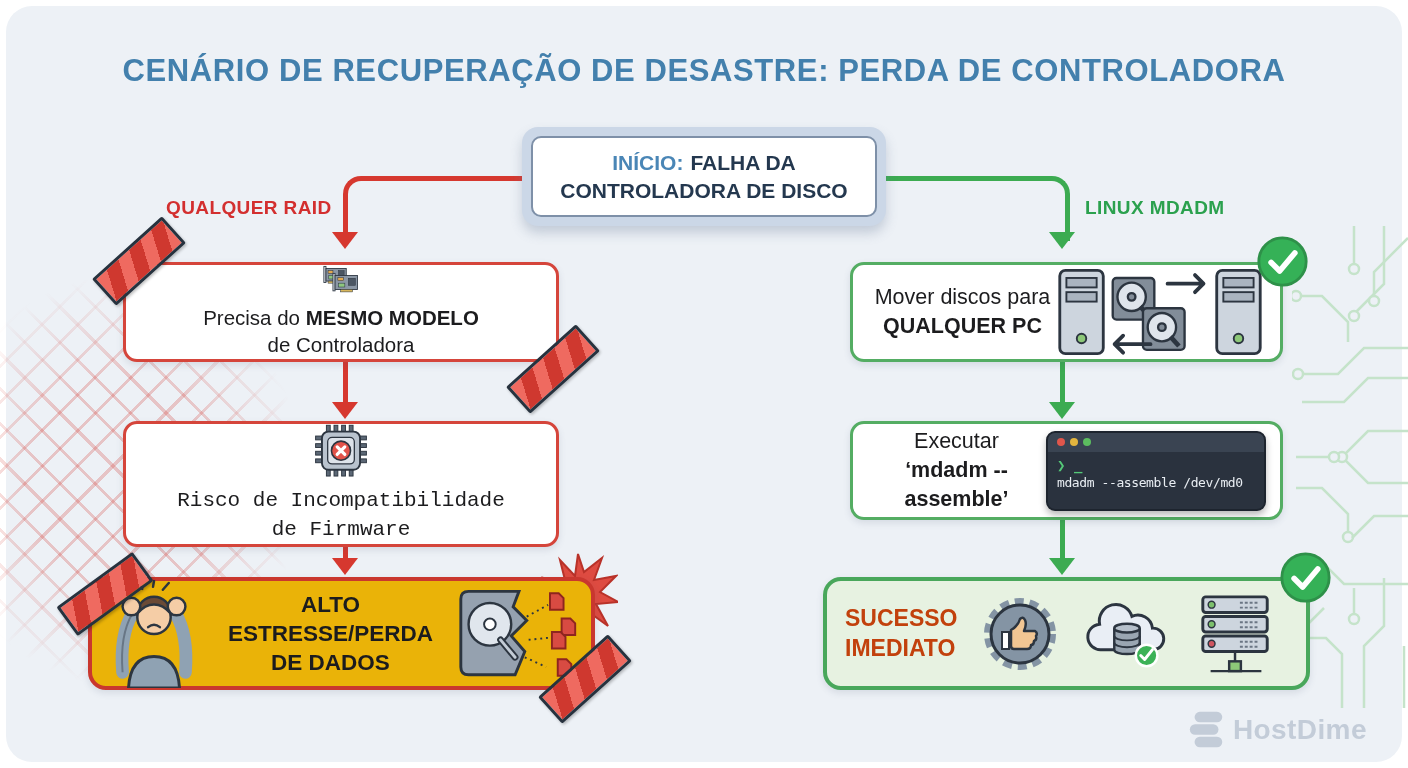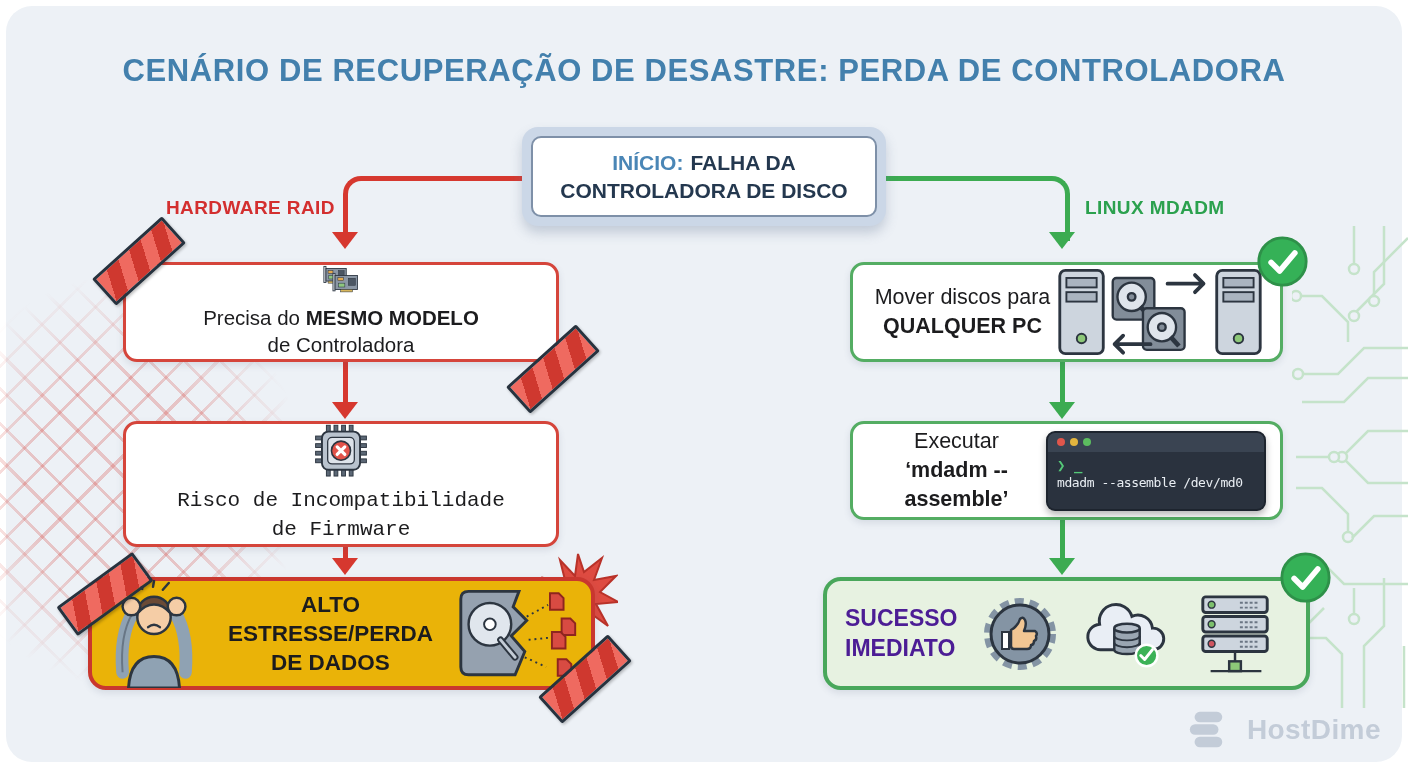--- a/index.html
+++ b/index.html
@@ -55,21 +55,21 @@
   .box-l3{left:88px;top:577px;width:507px;height:113px;background:#eab308;border:4px solid #c9372e;
     border-radius:18px;padding:0 10px;box-sizing:border-box;}
   .box-r1{left:850px;top:262px;width:433px;height:100px;padding:0 16px;box-sizing:border-box;}
   .box-r2{left:850px;top:421px;width:433px;height:99px;padding:0 14px;box-sizing:border-box;}
   .box-r3{left:823px;top:577px;width:487px;height:113px;background:#e7f2e1;border:4px solid #49a75b;
     border-radius:18px;padding:0 18px;gap:8px;box-sizing:border-box;}
 
   .step-text{flex:1;text-align:center;font-size:20.5px;color:#1c1c1e;line-height:1.35;}
   .step-text .b{font-weight:800;}
   .big-text{font-size:22.5px;font-weight:800;color:#1c1c1e;line-height:1.3;text-align:center;flex:1;}
-  .r3-text{font-size:23px;font-weight:800;color:#4c1d95;line-height:1.3;text-align:left;margin-right:6px;}
+  .r3-text{font-size:23px;font-weight:800;color:#c2410c;line-height:1.3;text-align:left;margin-right:6px;}
   .r3-icons{flex:1;display:flex;align-items:center;justify-content:space-around;}
 
   
   .terminal{width:220px;height:80px;background:#2a323e;border:2px solid #1d242e;border-radius:9px;
     overflow:hidden;box-shadow:0 4px 7px rgba(0,0,0,.28);margin-left:auto;box-sizing:border-box;}
   .term-bar{height:19px;background:#3a4452;display:flex;align-items:center;gap:5px;padding-left:9px;}
   .dot{width:8px;height:8px;border-radius:50%;}
   .dot.r{background:#e0564b;} .dot.y{background:#e3b53e;} .dot.g{background:#5cbd5f;}
   .term-body{padding:5px 9px;font-family:"DejaVu Sans Mono",monospace;}
   .prompt-line{color:#54c878;font-size:14px;font-weight:bold;}
@@ -80,21 +80,21 @@
   .tape{position:absolute;width:88px;height:30px;z-index:3;border:3px solid #27323e;border-radius:2px;
     background:repeating-linear-gradient(115deg,#ef6a60 0 13px,#cf382f 13px 27px);
     box-shadow:0 2px 3px rgba(0,0,0,.25);}
   .tape-a{left:92px;top:243px;transform:rotate(-42deg);}
   .tape-b{left:506px;top:351px;transform:rotate(-42deg);}
   .tape-c{left:58px;top:576px;transform:rotate(-36deg);}
   .tape-d{left:538px;top:661px;transform:rotate(-42deg);}
   .crack{position:absolute;left:538px;top:552px;z-index:1;}
 
   
-  .brand{position:absolute;left:1186px;top:710px;display:flex;align-items:center;gap:19px;z-index:2;}
+  .brand{position:absolute;left:1186px;top:710px;display:flex;align-items:center;gap:5px;z-index:2;}
   .brand-text{font-size:28px;font-weight:700;color:#c3ccd8;letter-spacing:.4px;}
 </style>
 </head>
 <body>
 
 <div class="stage">
   <div class="bg"></div>
   <div class="hatch"></div>
 
   <svg class="circuit" width="116" height="482" viewBox="0 0 116 482" fill="none" stroke="#c5e3ca" stroke-width="2.5">
@@ -121,21 +121,21 @@
       <circle cx="62" cy="393" r="5" fill="#edf1f6"></circle>
     <path d="M92,352 V400 L72,420 V482"></path>
     <path d="M32,382 L14,400"></path>
       <circle cx="10" cy="404" r="5" fill="#edf1f6"></circle>
     <path d="M4,412 H34 L50,428 V482"></path>
     <path d="M112,420 V482"></path>
   </svg>
 
   <h1 class="title">CENÁRIO DE RECUPERAÇÃO DE DESASTRE: PERDA DE CONTROLADORA</h1>
 
-  <div class="branch-label red">HARDWARE RAID</div>
+  <div class="branch-label red">QUALQUER RAID</div>
   <div class="branch-label green">LINUX MDADM</div>
 
   <div class="conn red-l"></div>
   <div class="arrow red" style="left:332px;top:232px;"></div>
   <div class="conn green-l"></div>
   <div class="arrow green" style="left:1049px;top:232px;"></div>
 
   <div class="vline red" style="left:343px;top:362px;height:42px;"></div>
   <div class="arrow red" style="left:332px;top:402px;"></div>
   <div class="vline red" style="left:343px;top:520px;height:40px;"></div>

